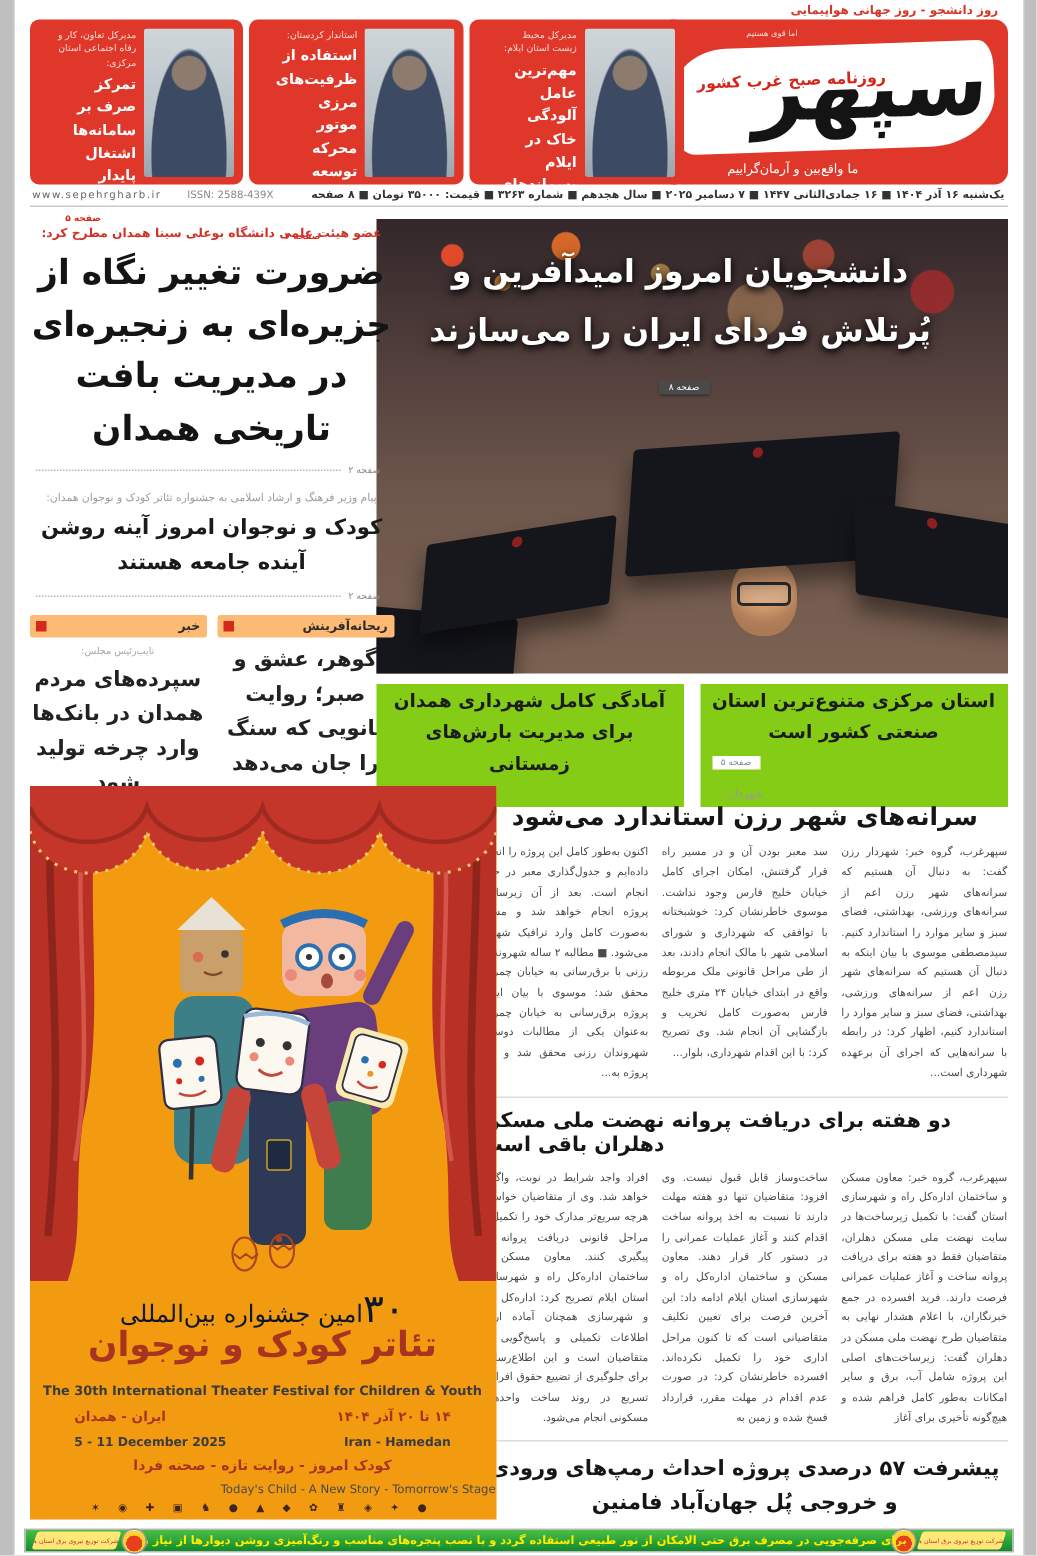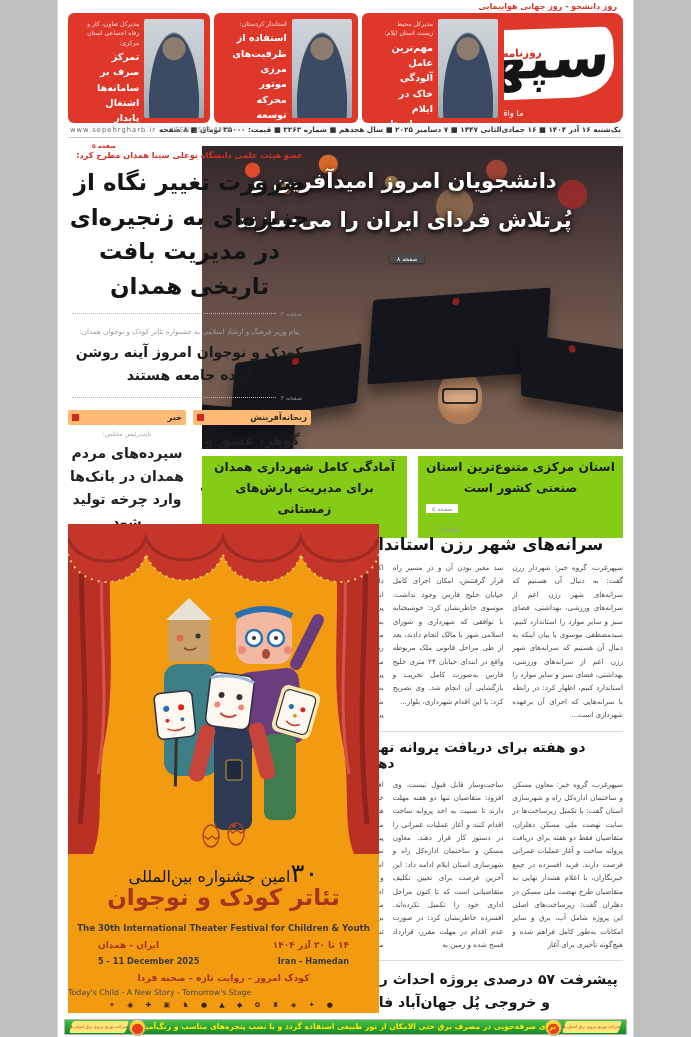--- a/index.html
+++ b/index.html
@@ -1,17 +1,17 @@
 <!DOCTYPE html>
 <html lang="fa" dir="rtl"><head>
 <meta charset="utf-8">
 <style>
   * { margin:0; padding:0; box-sizing:border-box; }
   body { background:#bfbfbf; font-family:"DejaVu Sans", sans-serif; }
-  .page { position:relative; width:575px; height:1037px; background:#fff;
+  .page { position:relative; width:672px; height:1037px; background:#fff;
           margin:0 auto; overflow:hidden; direction:rtl; outline:1px solid #d8d8d8; }
 
   
   .day-note { position:absolute; top:2px; right:16px; font-size:8px; font-weight:bold; color:#d5372a; }
   .masthead { position:absolute; top:13px; right:10px; width:232px; height:110px;
               background:#df382b; border-radius:9px; }
   .masthead .hadith { position:absolute; top:7px; left:58px; font-size:5.5px; color:#fbd9d4; }
   .logo-blob { position:absolute; top:17px; left:9px; right:9px; height:70px;
                background:#fff; border-radius:36px 10px 44px 14px / 30px 18px 34px 16px;
                transform:rotate(-2deg); }
@@ -131,21 +131,21 @@
   .p-title-en { position:absolute; top:399px; left:0; right:0; text-align:center;
                 font-size:8.6px; font-weight:bold; color:#3c3c3c; direction:ltr; }
   .p-row-fa { position:absolute; top:416px; left:30px; right:30px; display:flex;
               justify-content:space-between; direction:rtl;
               font-size:9px; font-weight:bold; color:#a8341f; }
   .p-row-en { position:absolute; top:432px; left:30px; right:30px; display:flex;
               justify-content:space-between; direction:ltr;
               font-size:8.2px; font-weight:bold; color:#3c3c3c; }
   .p-tag-fa { position:absolute; top:448px; left:0; right:0; text-align:center;
               font-size:9.3px; font-weight:bold; color:#a8341f; }
-  .p-tag-en { position:absolute; top:464px; left:0; right:0; text-align:left;
+  .p-tag-en { position:absolute; top:464px; left:13px; right:0; text-align:right;
               font-size:7.8px; color:#4a4a4a; direction:ltr; }
   .p-logos { position:absolute; top:477px; left:8px; right:8px; text-align:center;
              font-size:7px; color:#40251c; letter-spacing:5px; direction:ltr; }
 
   
   .banner { position:absolute; left:6px; right:6px; top:1019px; height:16px;
             background:linear-gradient(180deg,#49bf46 0%, #128a2c 100%);
             border:1px solid #b9b9b9; }
   .banner-text { position:absolute; left:70px; right:70px; top:2px; text-align:center;
                  font-size:7.6px; font-weight:bold; color:#ffec00; white-space:nowrap;

